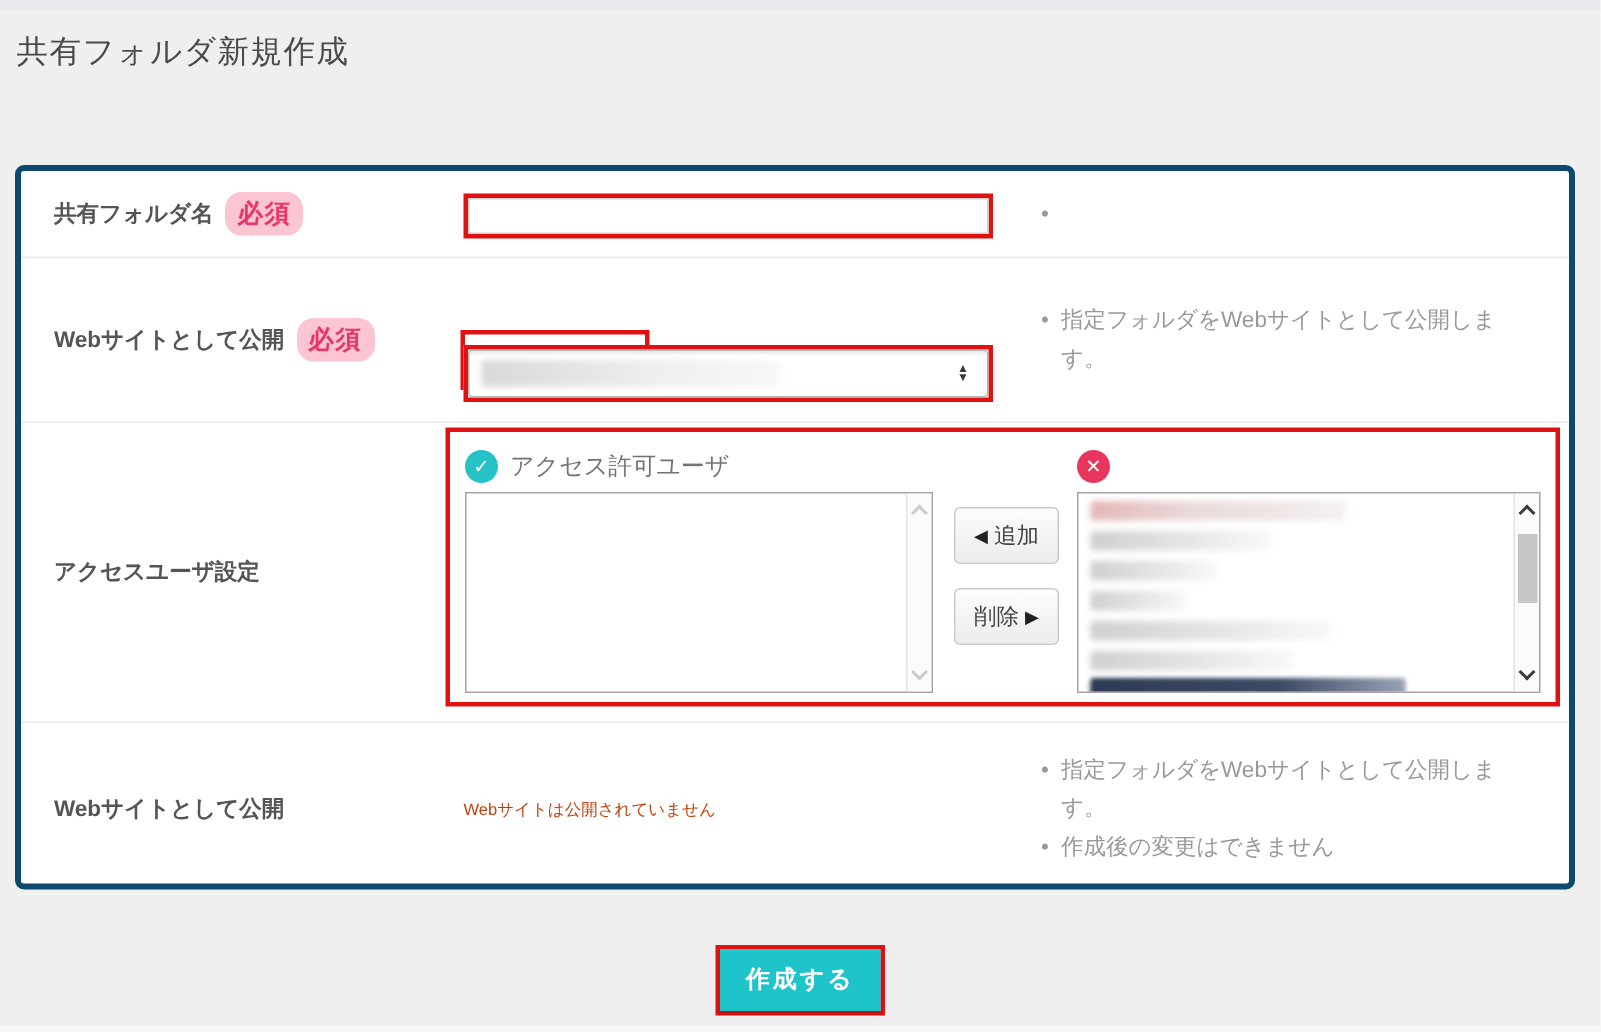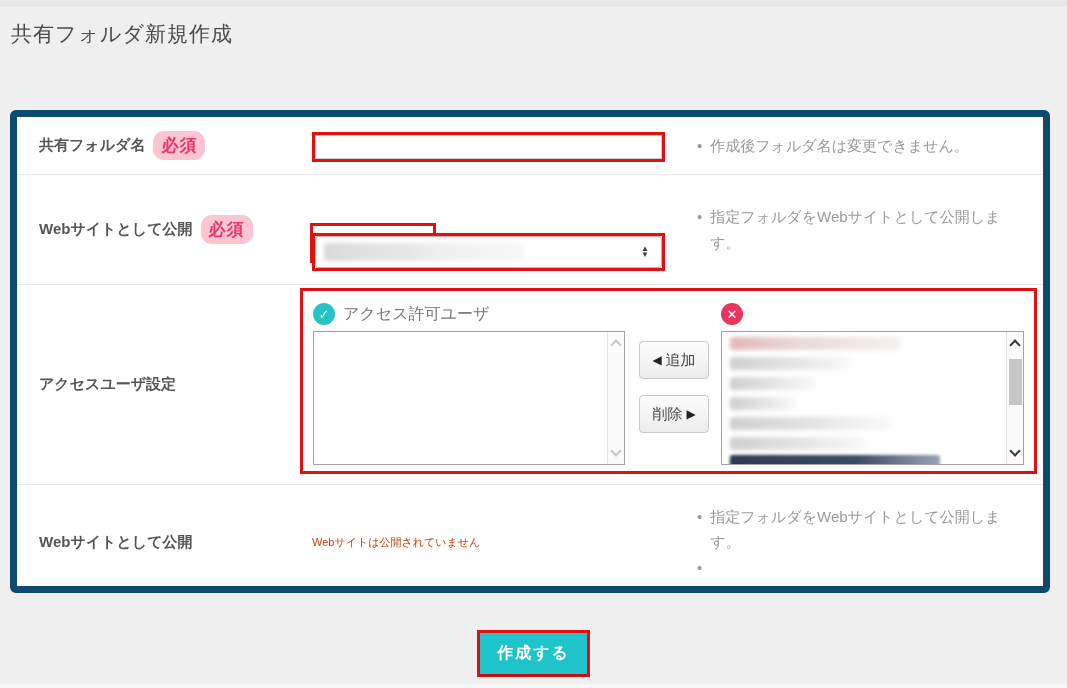--- a/index.html
+++ b/index.html
@@ -11,21 +11,21 @@
   .top-strip { position:absolute; top:0; left:0; right:0; height:7px; background:#e9e9eb; }
   .bottom-strip { position:absolute; bottom:0; left:0; right:0; height:4px; background:#f7f7f8; }
 
   .page-title {
     position:absolute; top:20px; left:11px;
     font-size:21px; font-weight:normal; color:#4a4a4a; letter-spacing:1px;
   }
 
   .card {
     position:absolute; top:110px; left:10px; width:1040px; height:483px;
-    background:#ffffff; border:7px solid #0c4a6e; border-radius:6px;
+    background:#ffffff; border:4px solid #0c4a6e; border-radius:6px;
   }
   .row {
     display:grid; grid-template-columns:285px 395px 1fr;
     border-bottom:1px solid #e9e9e9; position:relative;
   }
   .row:last-child { border-bottom:none; }
   .row-1 { height:58px; }
   .row-2 { height:110px; }
   .row-3 { height:200px; }
   .row-4 { height:114px; }
@@ -164,21 +164,20 @@
       <span class="badge-required">必須</span>
     </div>
     <div class="content-cell" style="position:relative;">
       <div class="input-wrap hl">
         <input class="text-input" type="text" value="" style="">
       </div>
     </div>
     <div class="note-cell">
       <div class="note-item">
         <span class="note-bullet">•</span>
-        <span>作成後フォルダ名は変更できません。</span>
       </div>
     </div>
   </div>
 
   <div class="row row-2">
     <div class="label-cell">
       <span>Webサイトとして公開</span>
       <span class="badge-required">必須</span>
     </div>
     <div class="content-cell" style="position:relative;">
@@ -268,20 +267,21 @@
     <div class="content-cell" style="position:relative;">
       <div class="status-text">Webサイトは公開されていません</div>
     </div>
     <div class="note-cell">
       <div class="note-item">
         <span class="note-bullet">•</span>
         <span>指定フォルダをWebサイトとして公開します。</span>
       </div>
       <div class="note-item">
         <span class="note-bullet">•</span>
+        <span>作成後の変更はできません</span>
       </div>
     </div>
   </div>
 
 </div>
 
 <div class="footer">
   <div class="create-btn-wrap hl">
     <button class="create-btn">作成する</button>
   </div>

